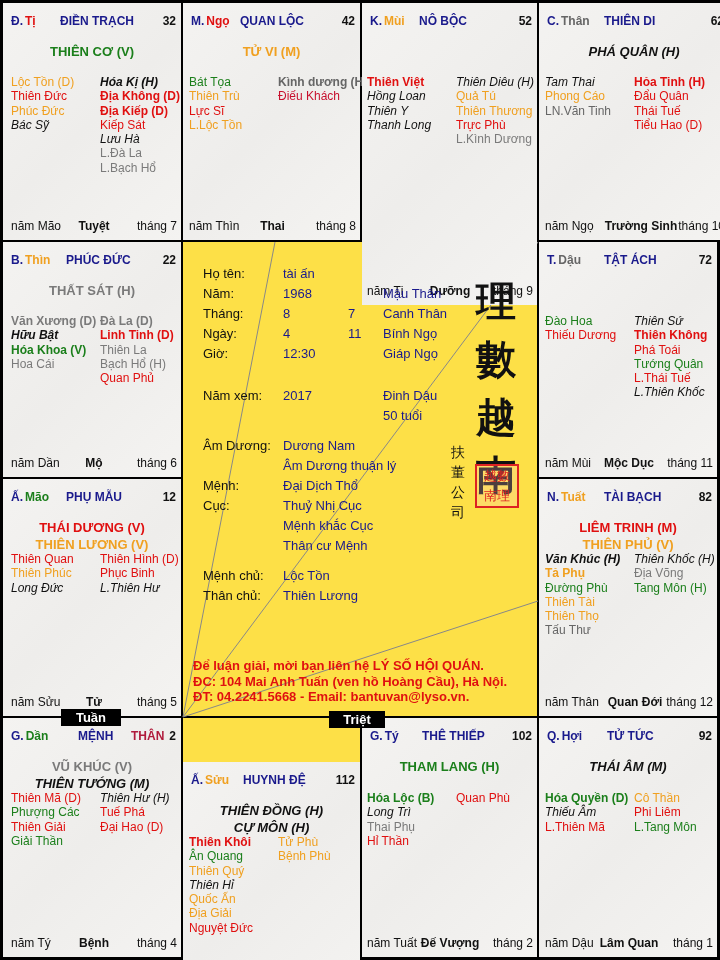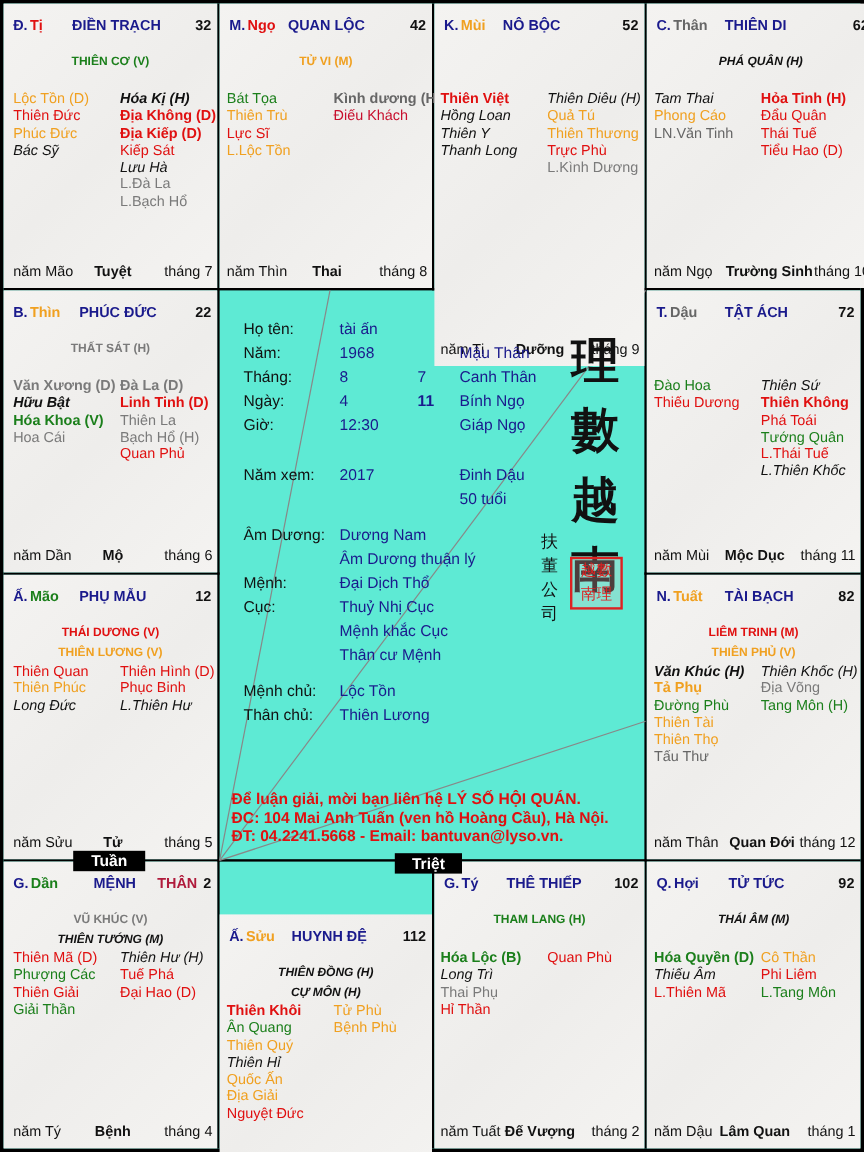--- a/index.html
+++ b/index.html
@@ -1,28 +1,28 @@
 <!DOCTYPE html>
 <html><head>
 <meta charset="utf-8">
 <style>
   * { box-sizing: border-box; margin: 0; padding: 0; }
   html, body { width: 720px; height: 960px; background: #f2f1ef; overflow: hidden; }
   body { font-family: "Liberation Sans", sans-serif; font-size: 12px; position: relative; }
   #chart { position: absolute; left: 0; top: 0; width: 720px; height: 960px;
-           background: #5eead4; border: 3px solid #000; }
+           background: #fde047; border: 3px solid #000; }
   .cell { position: absolute; background: linear-gradient(135deg,#f4f3f1 0%,#eeedeb 50%,#f4f3f1 100%); }
   .vline { position: absolute; width: 2px; background: #000; }
   .hline { position: absolute; height: 2px; background: #000; }
   .hdr { position: absolute; left: 5px; right: 5px; top: 11px; height: 16px; font-weight: bold; font-size: 12px; }
   .hdr .can { position: absolute; left: 3px; color: #1a1a8c; }
   .hdr .can .chi { margin-left: 2px; }
   .hdr .palace { position: absolute; left: 52px; color: #1a1a8c; }
   .hdr .age { position: absolute; right: 0; color: #111; }
-  .main-stars { position: absolute; left: 0; right: 0; text-align: center; font-weight: bold; font-size: 10px; line-height: 17px; }
+  .main-stars { position: absolute; left: 0; right: 0; text-align: center; font-weight: bold; font-size: 13px; line-height: 17px; }
   .stars { position: absolute; left: 8px; right: 4px; font-size: 12px; line-height: 14.3px; }
   .stars .col { position: absolute; top: 0; }
   .stars .col.l { left: 0; }
   .stars .col.r { left: 89px; }
   .star { white-space: nowrap; }
   .b { font-weight: bold; }
   .footer { position: absolute; left: 8px; right: 4px; bottom: 7px; height: 14px; font-size: 12px; color: #111; }
   .footer .nam { position: absolute; left: 0; }
   .footer .phase { position: absolute; left: 0; right: 0; text-align: center; font-weight: bold; }
   .footer .thang { position: absolute; right: 0; }
@@ -422,21 +422,21 @@
         <span class="phase">Lâm Quan</span>
         <span class="thang">tháng 1</span>
       </div>
   </div>
 
   <div id="center" style="left:180px; top:239px; width:354px; height:474px;">
     <div class="info" style="left:20px; top:22px; width:330px;">
       <div style="position:relative; height:20px;"><span class="lbl">Họ tên:</span><span class="val" style="position:absolute; left:80px;">tài ấn</span></div>
       <div style="position:relative; height:20px; font-weight:normal;"><span class="lbl">Năm:</span><span class="val" style="position:absolute; left:80px;">1968</span><span class="val" style="position:absolute; left:180px;">Mậu Thân</span></div>
       <div style="position:relative; height:20px;"><span class="lbl">Tháng:</span><span class="val" style="position:absolute; left:80px;">8</span><span class="val" style="position:absolute; left:145px;">7</span><span class="val" style="position:absolute; left:180px;">Canh Thân</span></div>
-      <div style="position:relative; height:20px;"><span class="lbl">Ngày:</span><span class="val" style="position:absolute; left:80px;">4</span><span class="val" style="position:absolute; left:145px;font-weight:bold;">11</span><span class="val" style="position:absolute; left:180px;">Bính Ngọ</span></div>
+      <div style="position:relative; height:20px;"><span class="lbl">Ngày:</span><span class="val" style="position:absolute; left:80px;">4</span><span class="val" style="position:absolute; left:145px;">11</span><span class="val" style="position:absolute; left:180px;">Bính Ngọ</span></div>
       <div style="position:relative; height:20px;"><span class="lbl">Giờ:</span><span class="val" style="position:absolute; left:80px;">12:30</span><span class="val" style="position:absolute; left:180px;">Giáp Ngọ</span></div>
       <div style="position:relative; height:20px; margin-top:22px;"><span class="lbl">Năm xem:</span><span class="val" style="position:absolute; left:80px;">2017</span><span class="val" style="position:absolute; left:180px;">Đinh Dậu</span></div>
       <div style="position:relative; height:20px;">
           <span class="val" style="position:absolute; left:180px;">50 tuổi</span>
         </div>
       <div style="position:relative; height:20px; margin-top:10px;"><span class="lbl">Âm Dương:</span><span class="val" style="position:absolute; left:80px;">Dương Nam</span></div>
       <div style="position:relative; height:20px;">
           <span class="val" style="position:absolute; left:80px;">Âm Dương thuận lý</span>
         </div>
       <div style="position:relative; height:20px;"><span class="lbl">Mệnh:</span><span class="val" style="position:absolute; left:80px;">Đại Dịch Thổ</span></div>

